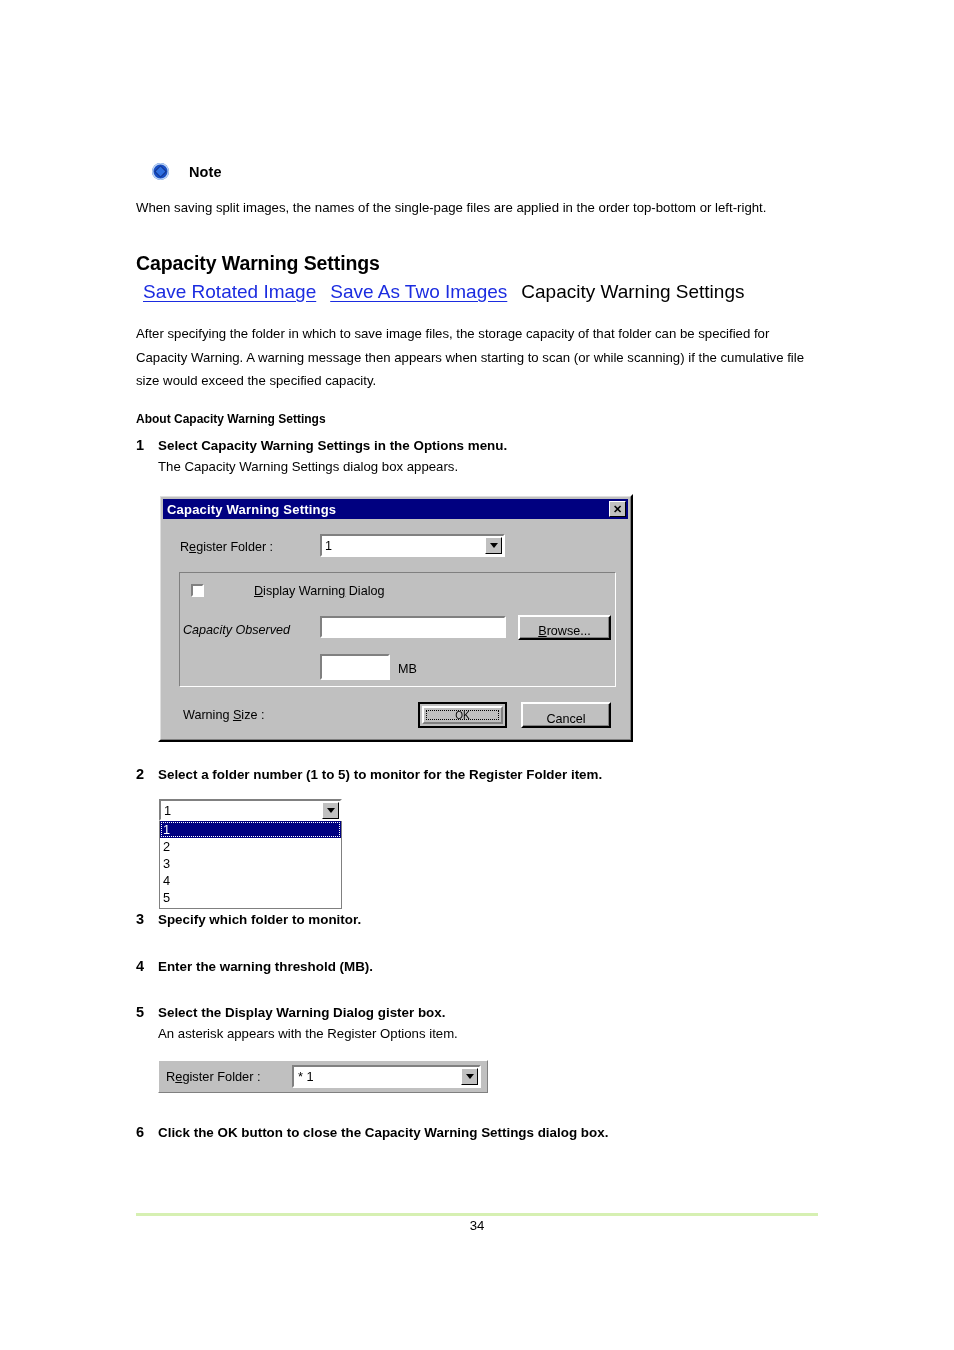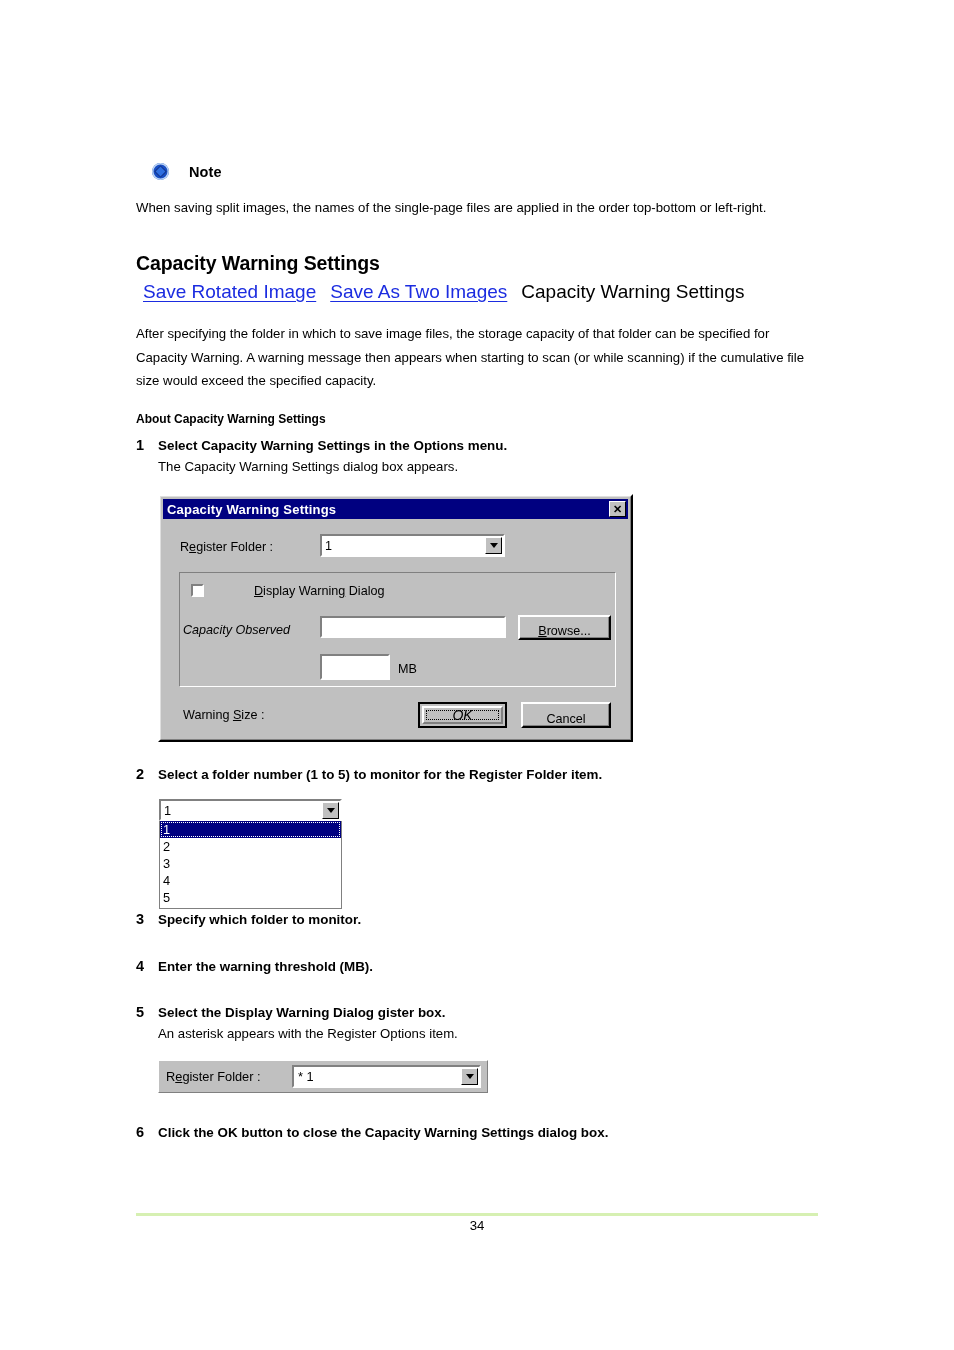--- a/index.html
+++ b/index.html
@@ -332,22 +332,21 @@
     justify-content: center;
     position: relative;
   }
   .btn-default .focusring {
     position: absolute;
     left: 2px; top: 2px; right: 2px; bottom: 2px;
     border: 1px dotted #000;
     display: flex;
     align-items: center;
     justify-content: center;
-    font-size: 14px;
-    font-style: italic;
+    font-size: 10px;
   }
 
   
   .dd-wrap {
     position: absolute;
     left: 159px;
     top: 799px;
     width: 183px;
   }
   .dd-closed {

